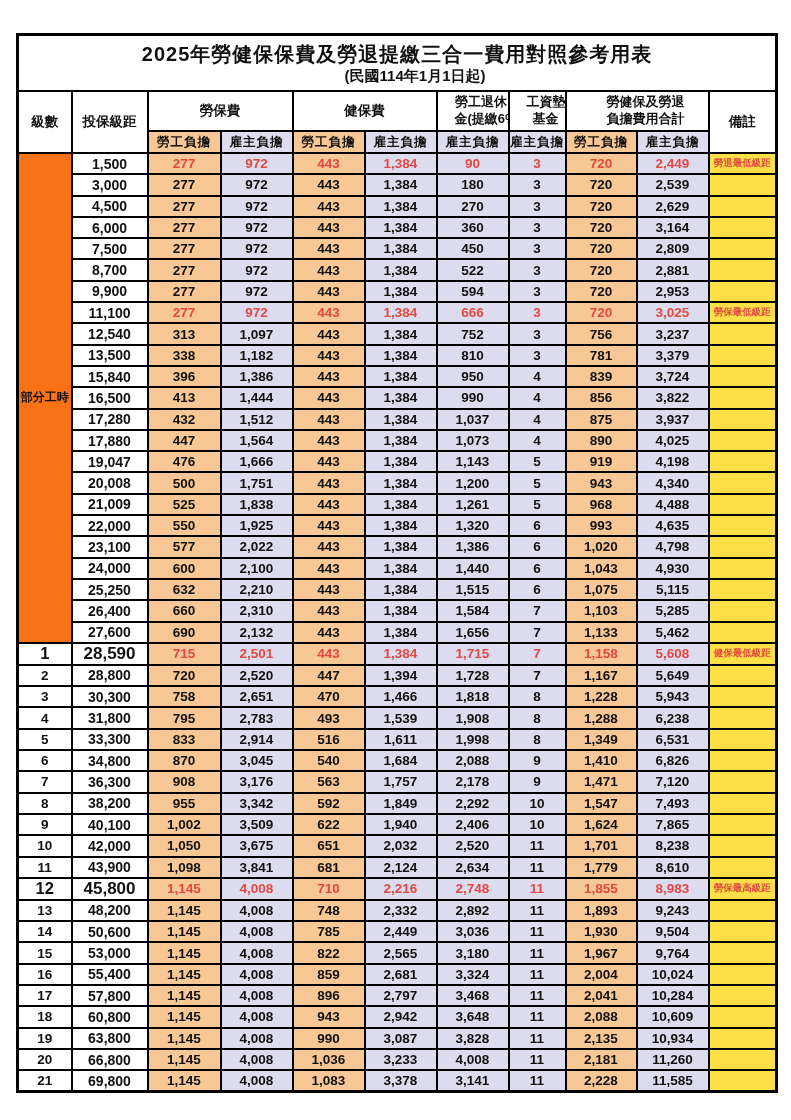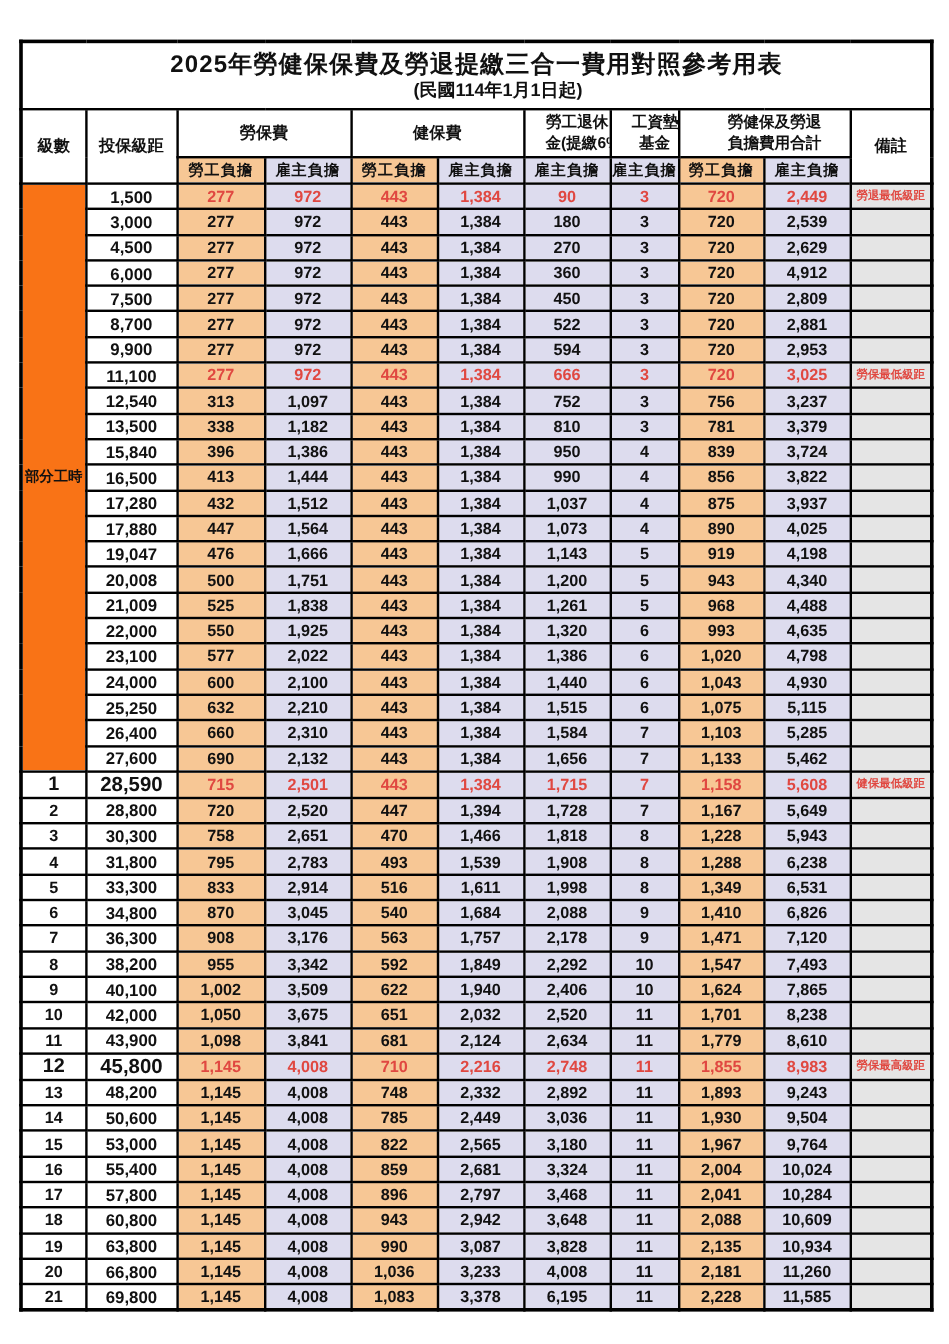--- a/index.html
+++ b/index.html
@@ -17,21 +17,21 @@
   .h2{height:20px;font-size:12.5px;letter-spacing:1px;margin-top:36px;}
   .two-line span{display:block;line-height:1.3;font-size:13px;margin-left:17px;}
   
   .emp{background:#F7C795;}
   .er{background:#DDDCEE;}
   
   tbody tr{height:21.3px;}
   td.v{font-size:13.5px;}
   td.lvl{font-size:13.5px;background:#fff;}
   td.bracket{font-size:14px;background:#fff;}
-  td.note{font-size:9.5px;background:#e5e5e5;letter-spacing:0;margin-left:40px;}
+  td.note{font-size:9.5px;background:#fde047;letter-spacing:0;margin-left:40px;}
   tr.hl td.v, tr.hl td.note{color:#E04841;}
   tr.big td.lvl{font-size:16.5px;}
   tr.big td.bracket{font-size:17px;}
   td.ptcell{font-size:12px;background:#f97316;}
 </style>
 </head>
 <body>
 
 <div class="sheet">
   <table>
@@ -125,21 +125,21 @@
         </tr>
         <tr>
           <td class="bracket">6,000</td>
           <td class="v emp">277</td>
           <td class="v er">972</td>
           <td class="v emp">443</td>
           <td class="v er">1,384</td>
           <td class="v er">360</td>
           <td class="v er">3</td>
           <td class="v emp">720</td>
-          <td class="v er">4,912</td>
+          <td class="v er">3,164</td>
           <td class="note"></td>
         </tr>
         <tr>
           <td class="bracket">7,500</td>
           <td class="v emp">277</td>
           <td class="v er">972</td>
           <td class="v emp">443</td>
           <td class="v er">1,384</td>
           <td class="v er">450</td>
           <td class="v er">3</td>
@@ -623,21 +623,21 @@
           <td class="v er">11,260</td>
           <td class="note"></td>
         </tr>
         <tr>
           <td class="lvl">21</td>
           <td class="bracket">69,800</td>
           <td class="v emp">1,145</td>
           <td class="v er">4,008</td>
           <td class="v emp">1,083</td>
           <td class="v er">3,378</td>
-          <td class="v er">6,195</td>
+          <td class="v er">3,141</td>
           <td class="v er">11</td>
           <td class="v emp">2,228</td>
           <td class="v er">11,585</td>
           <td class="note"></td>
         </tr>
       </tbody>
   </table>
 </div>
 
 </body></html>

